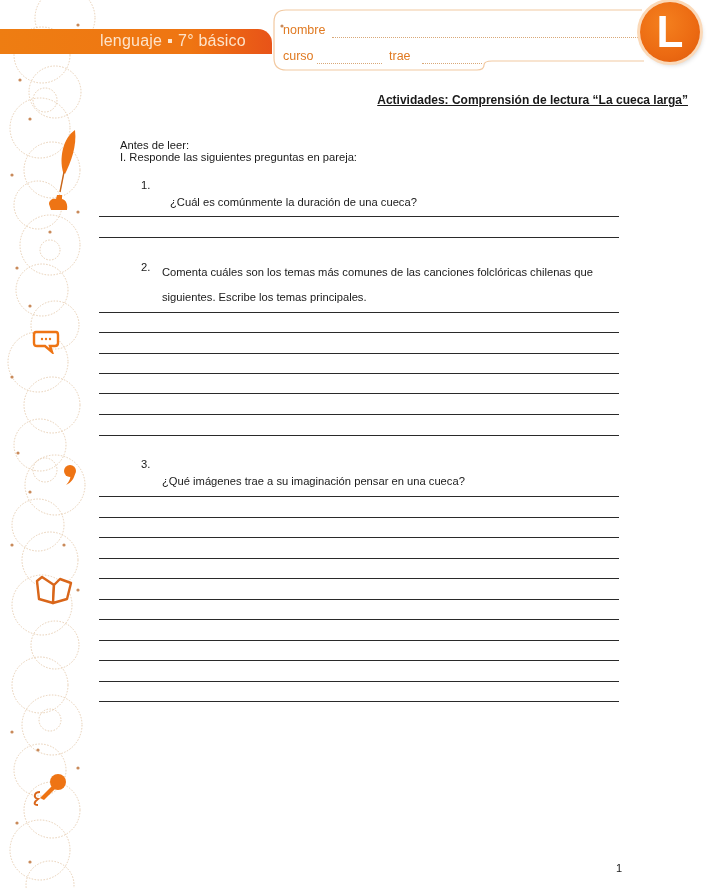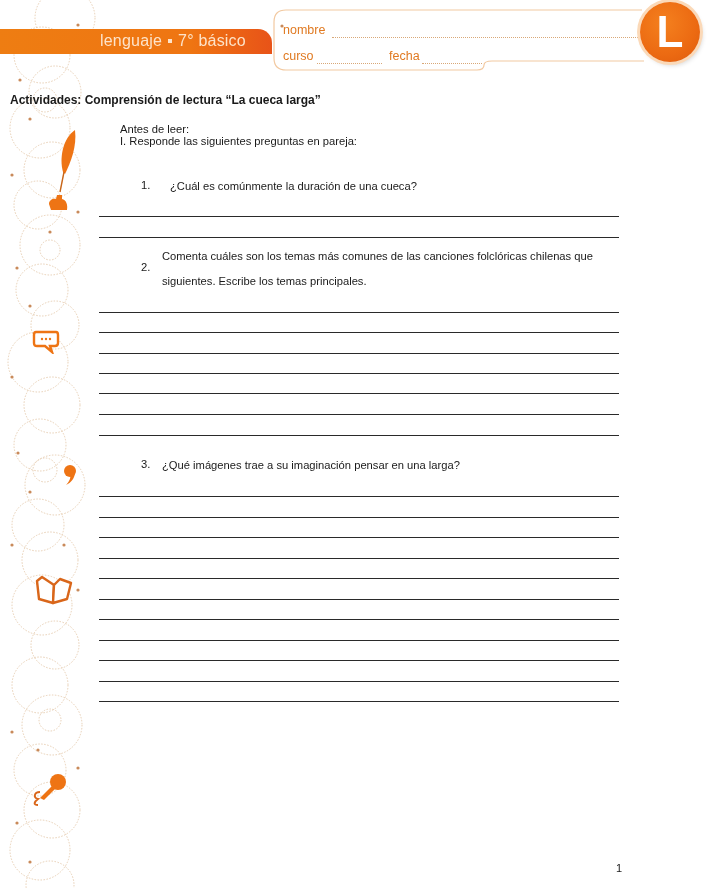--- a/index.html
+++ b/index.html
@@ -33,24 +33,24 @@
       position: absolute; left: 640px; top: 2px; width: 60px; height: 60px;
       border-radius: 50%;
       background: radial-gradient(circle at 40% 35%, #f4801e 0%, #ec6a12 60%, #de5a0c 100%);
       box-shadow: 0 0 0 3px #fbd9b8, 2px 3px 5px rgba(0,0,0,0.18);
     }
     .logo span {
       position: absolute; left: 0; right: 0; top: 5px; text-align: center;
       color: #fff; font-weight: bold; font-size: 44px; line-height: 50px;
     }
     .title {
-      position: absolute; left: 0; width: 688px; top: 93px; text-align: left;
-      font-weight: bold; font-size: 12px; padding-left: 10px; box-sizing: border-box;
+      position: absolute; left: 0; width: 688px; top: 93px; text-align: right;
+      font-weight: bold; font-size: 12px; padding-left: 10px; box-sizing: border-box; text-decoration: underline;
     }
-    .text { position: absolute; font-size: 11.2px; line-height: 14px; }
+    .text { position: absolute; font-size: 11.2px; line-height: 14px; margin-top: 16px; }
     .q-num { position: absolute; font-size: 11.2px; }
     .answer-line {
       position: absolute; left: 99px; width: 520px; height: 0;
       border-top: 1.3px solid #2a2a2a;
     }
     .page-num { position: absolute; left: 616px; top: 862px; font-size: 11px; }
   </style>
 </head>
 <body>
 
@@ -143,21 +143,21 @@
 
 <div class="name-box">
   <svg width="380" height="62" viewBox="0 0 380 62">
     <path d="M 370 1 H 14 Q 2 1 2 13 V 49 Q 2 61 14 61 H 205 Q 212 61 212 56 Q 212 52 220 52 H 372" fill="none" stroke="#f2c9a1" stroke-width="1.2"></path>
     <circle cx="10" cy="17" r="1.6" fill="#c98a5a"></circle>
   </svg>
   <span class="field-label" style="left:11px;top:14px">nombre</span>
   <div class="dots" style="left:60px;top:28px;width:310px"></div>
   <span class="field-label" style="left:11px;top:40px">curso</span>
   <div class="dots" style="left:45px;top:54px;width:65px"></div>
-  <span class="field-label" style="left:117px;top:40px">fecha</span>
+  <span class="field-label" style="left:117px;top:40px">trae</span>
   <div class="dots" style="left:150px;top:54px;width:60px"></div>
 </div>
 
 <div class="logo">
   <span>L</span>
 </div>
 
 <div class="title">Actividades: Comprensión de lectura “La cueca larga”</div>
 
 <div class="text" style="left:120px;top:122px">Antes de leer:</div>
@@ -173,21 +173,21 @@
 <span class="text" style="left:162px;top:274px">siguientes. Escribe los temas principales.</span>
 <div class="answer-line" style="top:312px"></div>
 <div class="answer-line" style="top:332px"></div>
 <div class="answer-line" style="top:353px"></div>
 <div class="answer-line" style="top:373px"></div>
 <div class="answer-line" style="top:393px"></div>
 <div class="answer-line" style="top:414px"></div>
 <div class="answer-line" style="top:435px"></div>
 
 <span class="q-num" style="left:141px;top:458px">3.</span>
-<span class="text" style="left:162px;top:458px">¿Qué imágenes trae a su imaginación pensar en una larga?</span>
+<span class="text" style="left:162px;top:458px">¿Qué imágenes trae a su imaginación pensar en una cueca?</span>
 <div class="answer-line" style="top:496px"></div>
 <div class="answer-line" style="top:517px"></div>
 <div class="answer-line" style="top:537px"></div>
 <div class="answer-line" style="top:558px"></div>
 <div class="answer-line" style="top:578px"></div>
 <div class="answer-line" style="top:599px"></div>
 <div class="answer-line" style="top:619px"></div>
 <div class="answer-line" style="top:640px"></div>
 <div class="answer-line" style="top:660px"></div>
 <div class="answer-line" style="top:681px"></div>

